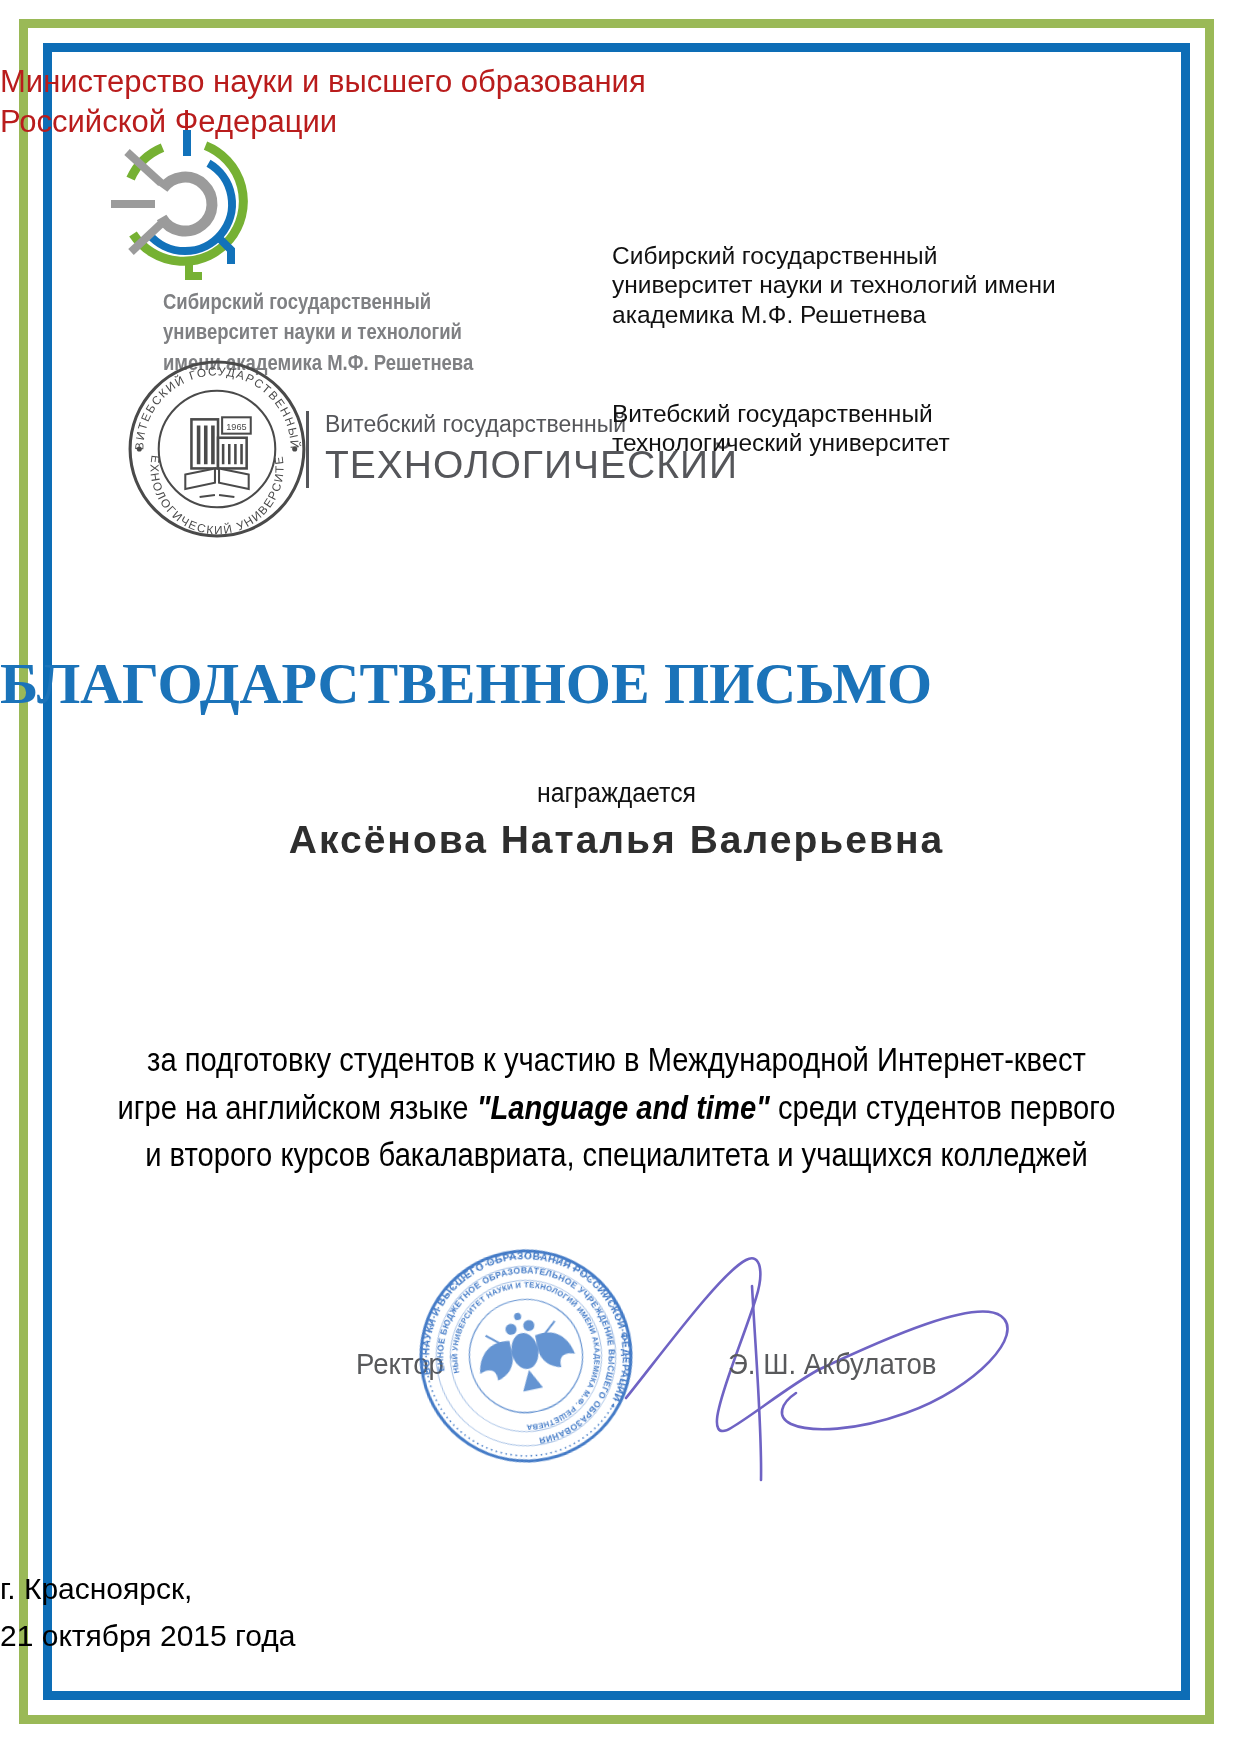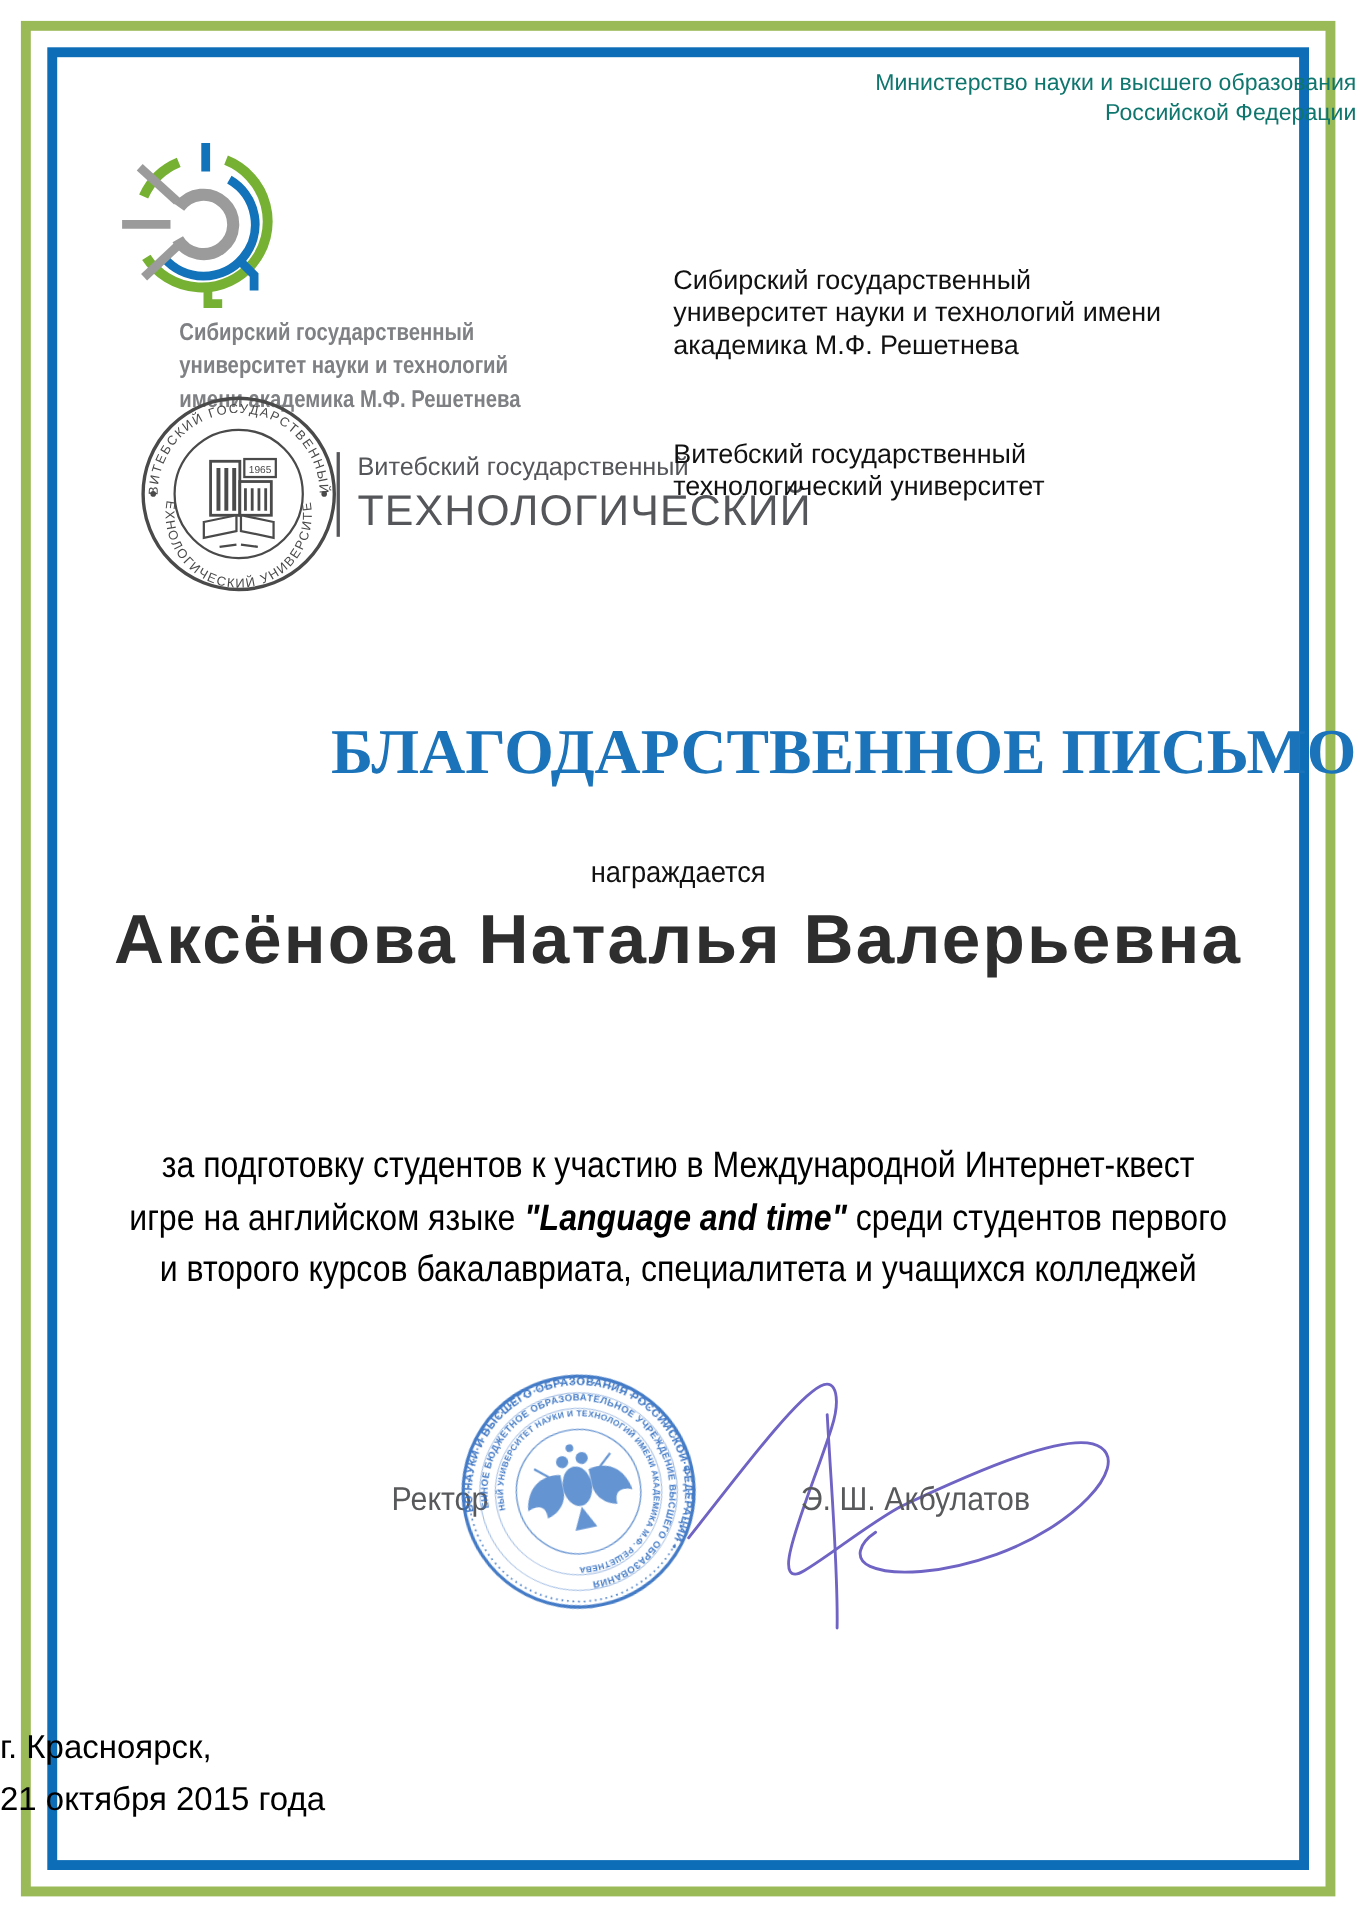--- a/index.html
+++ b/index.html
@@ -3,47 +3,47 @@
 <meta charset="utf-8">
 <style>
   html,body{margin:0;padding:0;background:#ffffff;}
   .page{
     position:relative;width:1233px;height:1743px;background:#ffffff;overflow:hidden;
     font-family:"Liberation Sans",sans-serif;color:#1a1a1a;
   }
   .frame-green{position:absolute;inset:19px;border:9px solid var(--green,#9ab957);pointer-events:none;}
   .frame-blue{position:absolute;inset:43px;border:9px solid var(--blue,#0d6db6);pointer-events:none;}
 
-  .header{position:absolute;top:62px;left:0;right:0;text-align:right;
-    font-size:21px;line-height:1.3;color:#0f766e;}
+  .header{position:absolute;top:62px;left:0;right:0;text-align:left;
+    font-size:31px;line-height:1.3;color:#b91c1c;}
 
   
   .sibsu-logo{position:absolute;left:103px;top:116px;width:164px;height:168px;}
   .sibsu-caption{position:absolute;left:163px;top:287px;font-size:22px;font-weight:bold;
     color:#7f8083;line-height:1.38;transform:scaleX(.84);transform-origin:left top;white-space:pre-line;}
   .sibsu-right{position:absolute;left:612px;top:241px;width:470px;font-size:24.5px;
     line-height:1.2;color:#111;white-space:pre-line;}
 
   
   .vstu-logo{position:absolute;left:126px;top:358px;width:182px;height:182px;}
   .vstu-wordmark{position:absolute;left:306px;top:411px;border-left:3px solid #55565a;
     padding-left:16px;color:#55565a;}
   .vstu-wordmark .l1{font-size:23px;margin-bottom:5px;}
   .vstu-wordmark .l2,.vstu-wordmark .l3{font-size:39px;letter-spacing:1px;line-height:1.15;}
   .vstu-right{position:absolute;left:612px;top:399px;width:470px;font-size:24.5px;
     line-height:1.2;color:#111;white-space:pre-line;}
 
-  .title{position:absolute;top:650px;left:0;right:0;text-align:right;
+  .title{position:absolute;top:650px;left:0;right:0;text-align:left;
     font-family:"Liberation Serif",serif;font-weight:bold;font-size:58px;
     color:var(--title-blue,#1b73b9);letter-spacing:0px;}
 
   .awarded{position:absolute;top:778px;left:0;right:0;text-align:center;font-size:27px;color:#111;
     transform:scaleX(.92);}
   .recipient{position:absolute;top:818px;left:0;right:0;text-align:center;
-    font-size:63px;font-weight:bold;letter-spacing:2px;color:#2e2e2e;}
+    font-size:39px;font-weight:bold;letter-spacing:2px;color:#2e2e2e;}
 
   .body-text{position:absolute;top:1036px;left:0;right:0;text-align:center;
     font-size:33.5px;line-height:1.42;color:#000;transform:scaleX(.87);}
   .body-text .hl{font-weight:bold;font-style:italic;}
 
   .rektor{position:absolute;left:356px;top:1347px;font-size:30px;color:#58595b;
     transform:scaleX(.92);transform-origin:left top;}
   .signatory{position:absolute;left:728px;top:1347px;font-size:30px;color:#58595b;
     transform:scaleX(.92);transform-origin:left top;}
 

